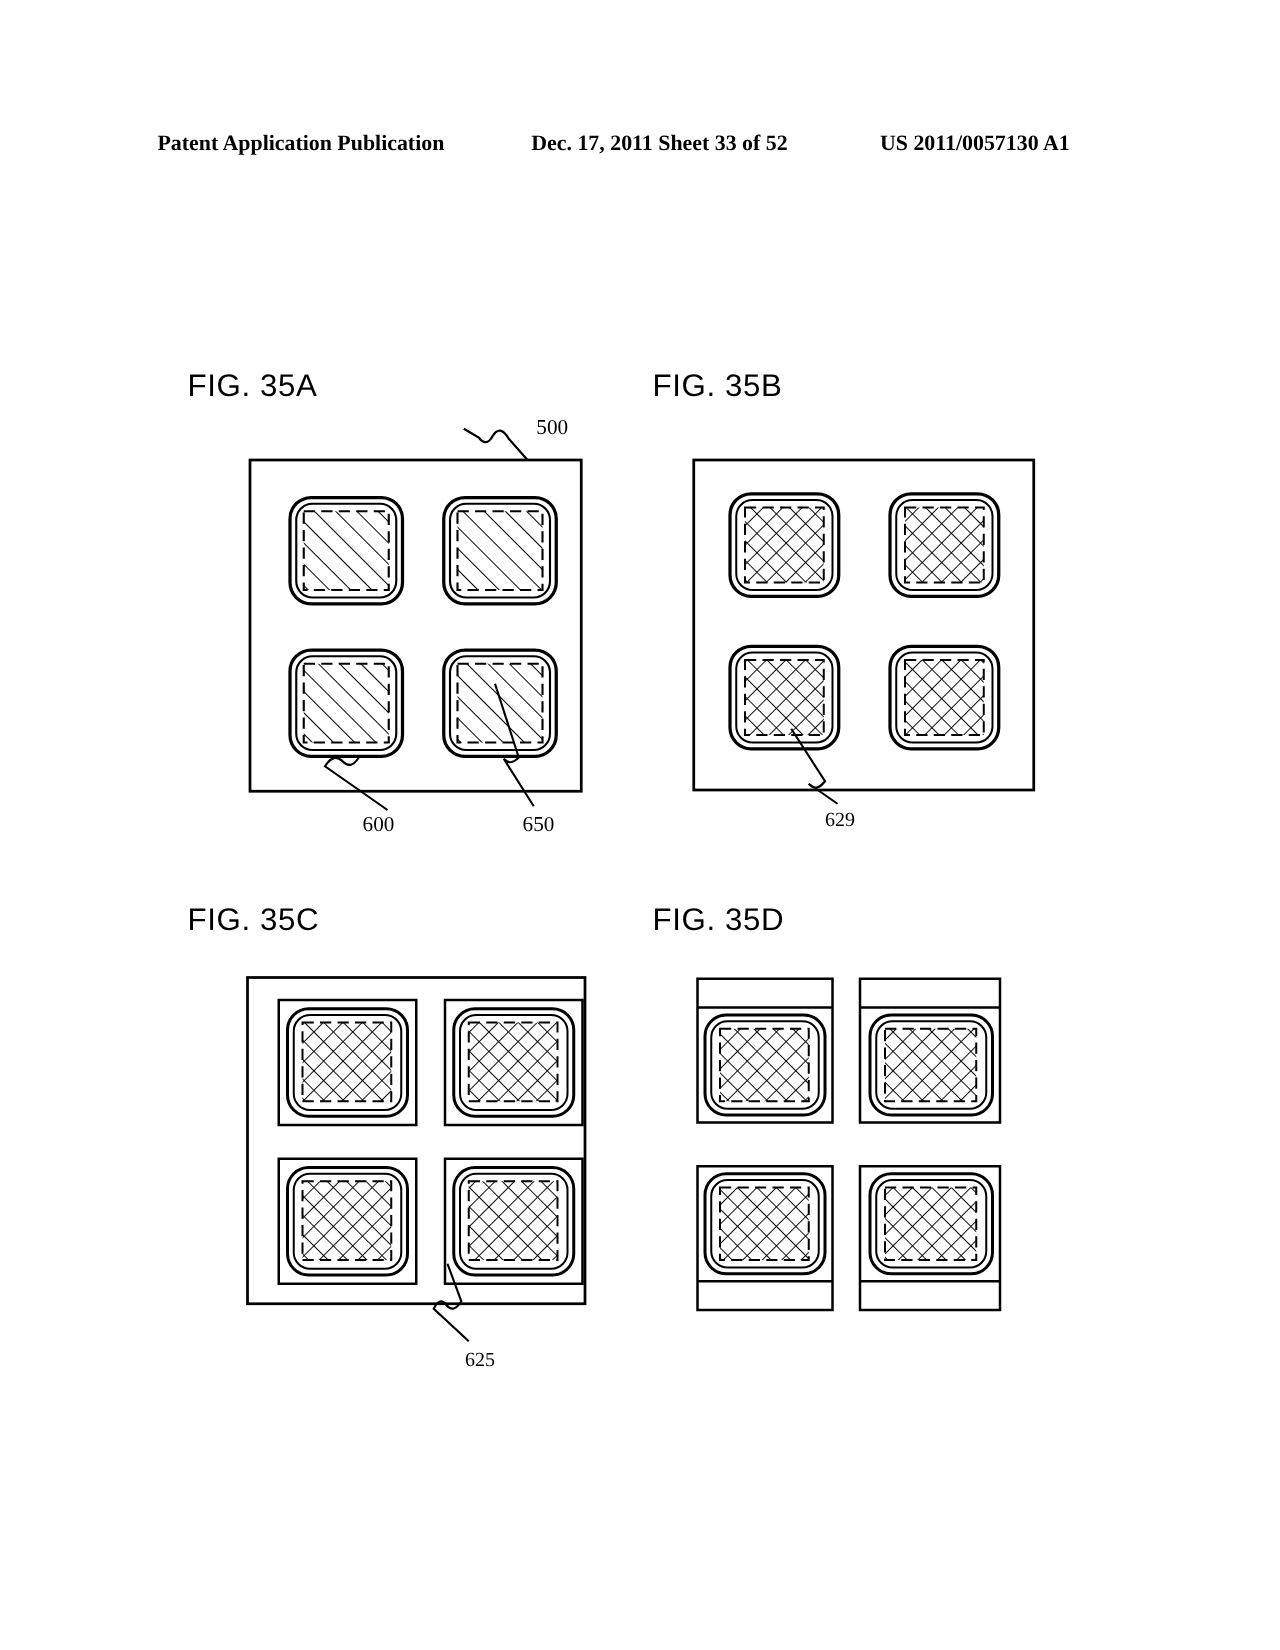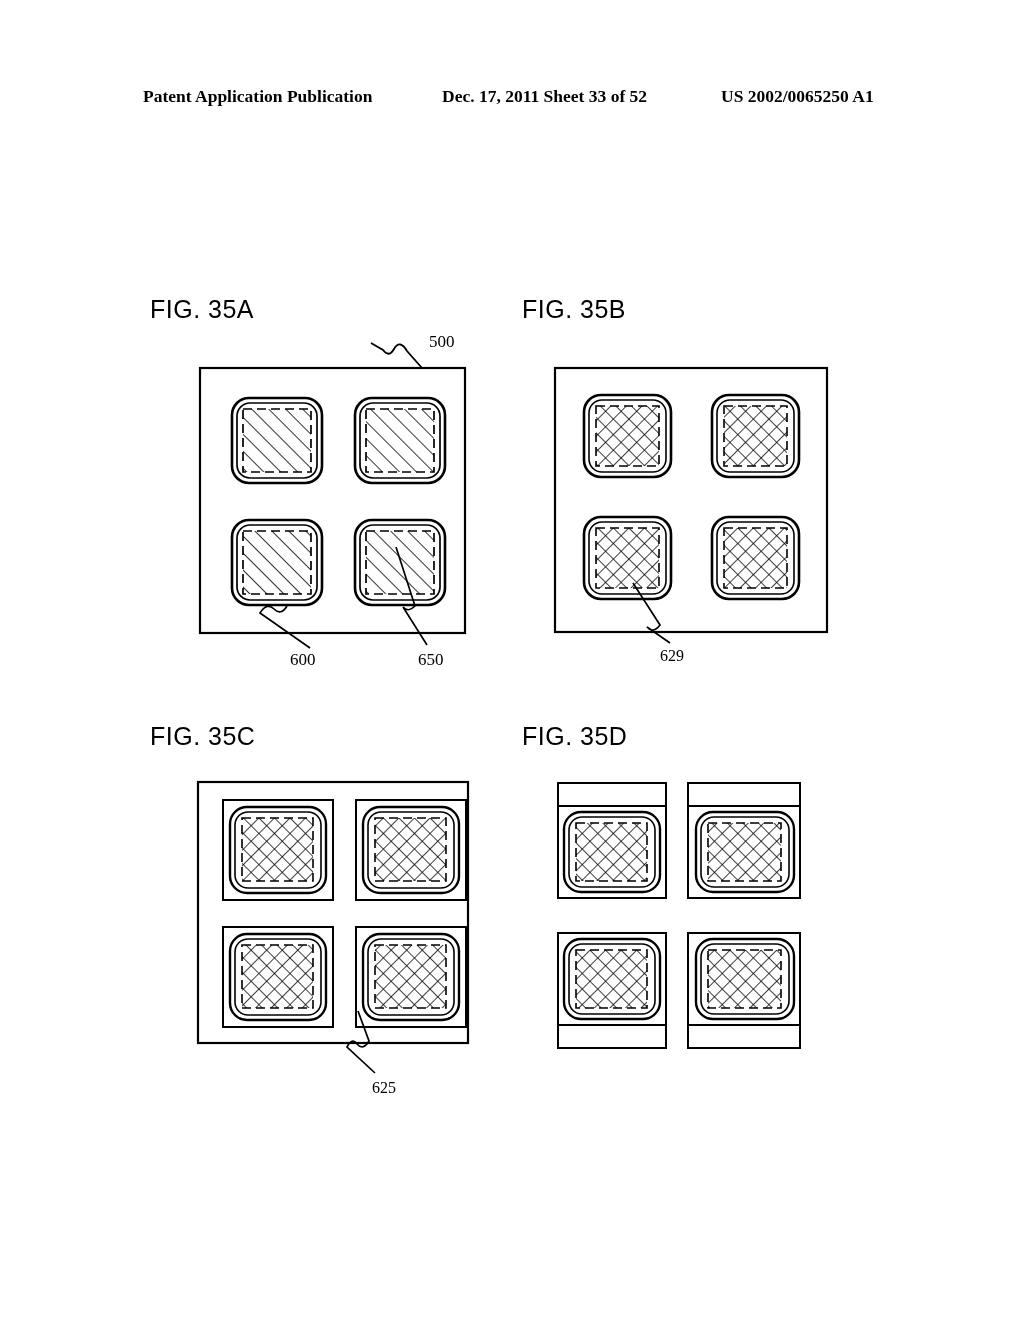--- a/index.html
+++ b/index.html
@@ -17,21 +17,21 @@
   .header{
     position:absolute;
     top:86px; left:0; right:0;
     height:28px;
     font-family:"Liberation Serif", serif;
     font-weight:bold;
     font-size:17.5px;
     color:#000;
     white-space:nowrap;
   }
-  .header span{position:absolute;top:0;margin-left:17px;}
+  .header span{position:absolute;top:18px;}
   .hdr-pub{left:126px;}
   .hdr-date{left:425px;}
   .hdr-num{left:704px;}
 
   
   .figure{position:absolute;}
   .fig-title{
     position:absolute;
     font-family:"Liberation Sans", sans-serif;
     font-size:25px;
@@ -45,21 +45,21 @@
   
 </style>
 </head>
 <body>
 
 <div class="page">
 
   <div class="header">
     <span class="hdr-pub">Patent Application Publication</span>
     <span class="hdr-date">Dec. 17, 2011  Sheet 33 of 52</span>
-    <span class="hdr-num">US 2002/0065250 A1</span>
+    <span class="hdr-num">US 2011/0057130 A1</span>
   </div>
 
   <div class="figure" style="left:0;top:0;width:1024px;height:1156px;">
     <div class="fig-title" style="left:150px;top:295px;">FIG. 35A</div>
 
     <svg class="fig-svg" style="left:150px;top:325px;" width="360" height="345" viewBox="0 0 360 345">
       <defs>
 
         <pattern id="hatchSingleA" patternUnits="userSpaceOnUse" width="12" height="12" patternTransform="rotate(-45)">
           <line x1="0" y1="0" x2="0" y2="12" stroke="#000" stroke-width="1.6"></line>

